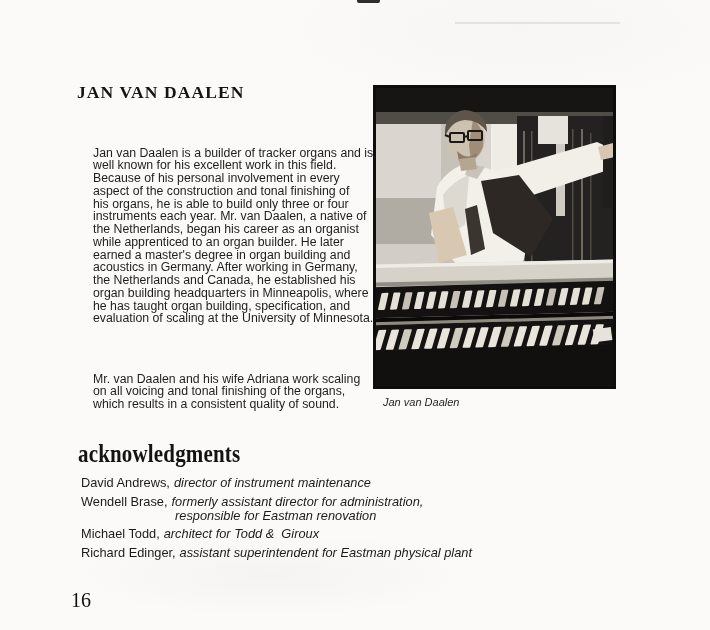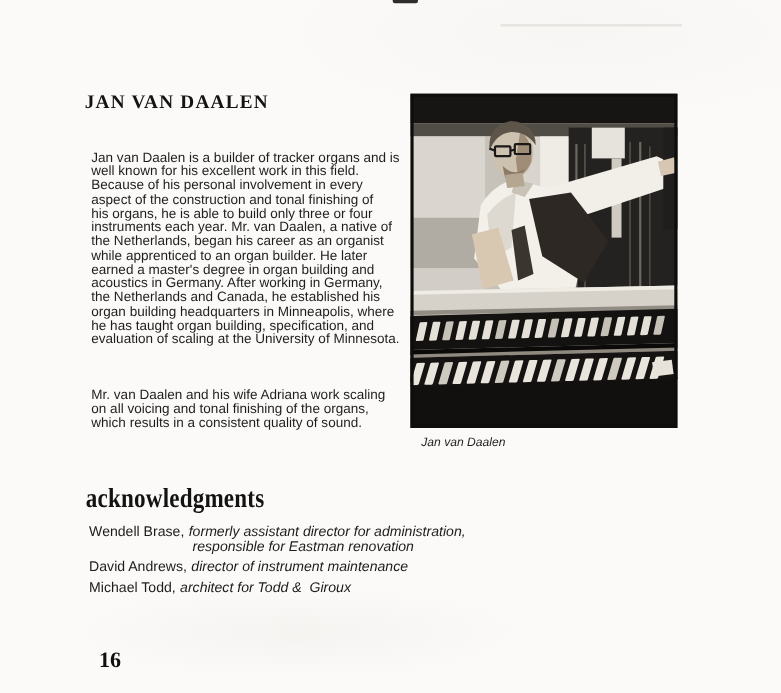--- a/index.html
+++ b/index.html
@@ -11,38 +11,38 @@
       #fbfaf8;
     font-family:"Liberation Sans", sans-serif;
     color:#1d1d1d;
   }
   .article-title {
     position:absolute; left:77px; top:84px; margin:0;
     font-family:"Liberation Serif", serif; font-weight:bold; font-size:17.5px; line-height:1;
     letter-spacing:1.1px; color:#141414;
   }
   .body-text { position:absolute; left:77px; top:105px; font-size:12.3px; line-height:12.75px; white-space:pre; color:#1e1e1e; }
-  .body-text p { margin:6px; }
+  .body-text p { margin:16px; }
   .body-text p + p { margin-top:6px; }
   .photo-figure { position:absolute; left:373px; top:85px; width:243px; height:304px; margin:0; }
   .photo-figure svg { display:block; width:243px; height:304px; }
   .photo-caption { position:absolute; left:383px; top:396px; font-size:11px; font-style:italic; color:#1f1f1f; }
   .ack-title {
     position:absolute; left:78px; top:441px; margin:0;
     font-family:"Liberation Serif", serif; font-weight:bold; font-size:25px; line-height:1;
     color:#131313; transform:scaleX(0.84); transform-origin:left top; letter-spacing:0.2px;
   }
   .ack-list { position:absolute; left:81px; top:476px; font-size:12.8px; color:#1b1b1b; }
   .ack-entry { margin-bottom:5px; white-space:pre; line-height:14px; }
   .ack-role { font-style:italic; margin-left:4px; }
   .ack-role2 { font-style:italic; padding-left:94px; line-height:13px; }
   .ack-role2:empty { display:none; }
   .page-number {
-    position:absolute; left:90px; top:589px;
-    font-family:"Liberation Serif", serif; font-weight:bold; font-size:20px; color:#101010;
+    position:absolute; left:71px; top:589px;
+    font-family:"Liberation Serif", serif; font-weight:normal; font-size:20px; color:#101010;
   }
   .artifact-top-sliver { position:absolute; left:357px; top:0; width:23px; height:3px; background:#2e2d2b; border-radius:0 0 2px 2px; }
   .artifact-streak { position:absolute; left:455px; top:22px; width:165px; height:2px; background:#e4e3df; }
 </style>
 </head>
 <body>
 
 <div class="page">
 
   <div class="artifact-top-sliver"></div>
@@ -178,20 +178,21 @@
 
       <rect x="1.5" y="1.5" width="240" height="301" fill="none" stroke="#0d0d0c" stroke-width="3"></rect>
     </svg>
   </figure>
 
   <div class="photo-caption">Jan van Daalen</div>
 
   <h2 class="ack-title">acknowledgments</h2>
 
   <div class="ack-list">
+    <div class="ack-entry"><span class="ack-name">David Andrews,</span><span class="ack-role">director of instrument maintenance</span></div>
     <div class="ack-entry"><span class="ack-name">Wendell Brase,</span><span class="ack-role">formerly assistant director for administration,</span><div class="ack-role2">responsible for Eastman renovation</div></div>
-    <div class="ack-entry"><span class="ack-name">David Andrews,</span><span class="ack-role">director of instrument maintenance</span></div>
     <div class="ack-entry"><span class="ack-name">Michael Todd,</span><span class="ack-role">architect for Todd &amp;&nbsp; Giroux</span></div>
+    <div class="ack-entry"><span class="ack-name">Richard Edinger,</span><span class="ack-role">assistant superintendent for Eastman physical plant</span></div>
   </div>
 
   <div class="page-number">16</div>
 
 </div>
 
 </body></html>

